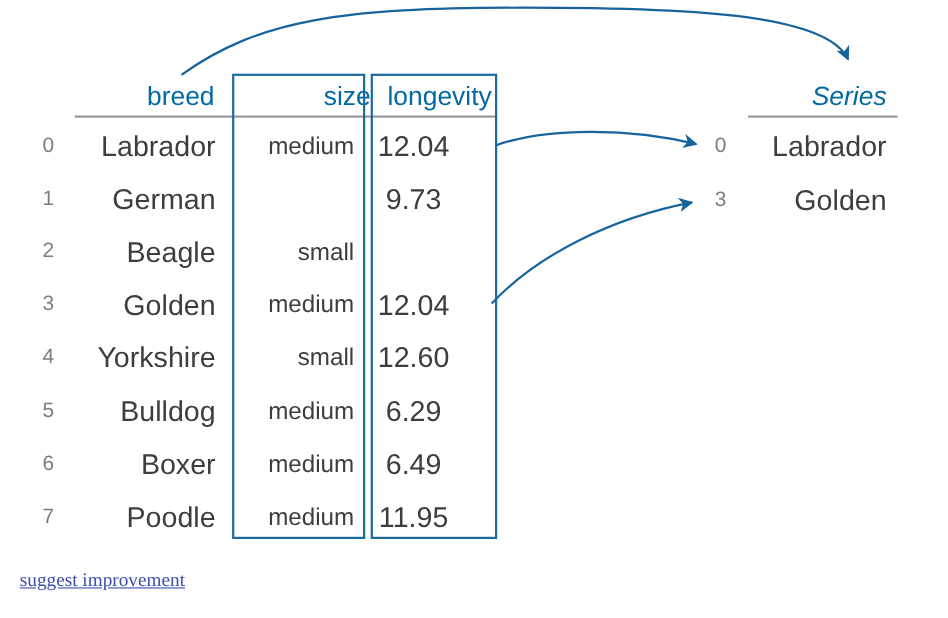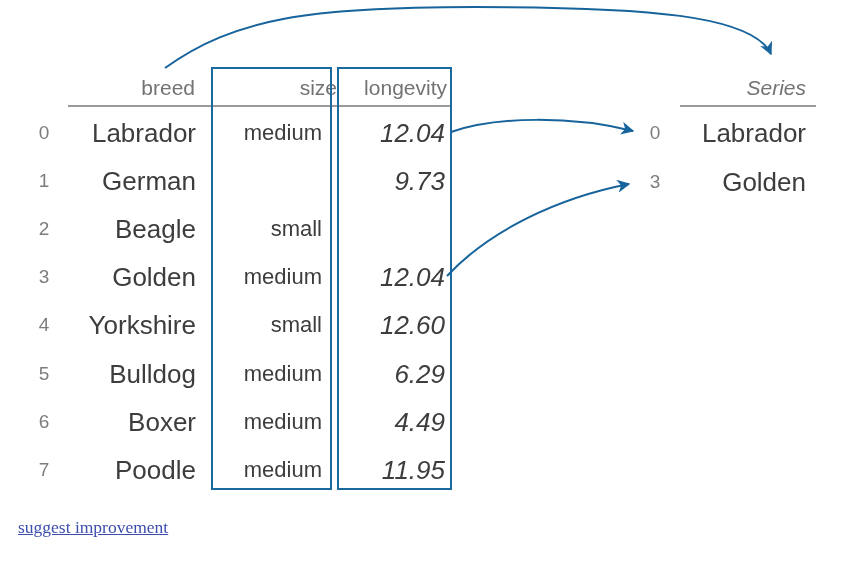--- a/index.html
+++ b/index.html
@@ -4,36 +4,36 @@
 <style>
   html,body { margin:0; padding:0; background:#ffffff; }
   .canvas {
     position:relative; width:862px; height:562px;
     background:#ffffff; overflow:hidden;
     font-family:"Liberation Sans","DejaVu Sans",sans-serif;
   }
   
   .hdr {
     position:absolute; top:76px; height:24px; line-height:24px;
-    font-size:21px; color:#737373; text-align:right;
+    font-size:24px; color:#0369a1; text-align:right;
   }
   .hdr.italic { font-style:italic; }
   
   .hline { position:absolute; top:105px; height:2px; background:#9a9a9a; }
   
   .colbox {
     position:absolute; top:67px; height:423px;
     border:2px solid #1b6a9f; box-sizing:border-box; background:transparent;
   }
   
   .cell { position:absolute; height:48px; line-height:48px; white-space:nowrap; }
   .idx   { left:30px;  width:28px;  text-align:center; font-size:19px; color:#7d7d7d; }
   .breed { left:60px;  width:136px; text-align:right;  font-size:26px; color:#3d3d3d; }
   .size  { left:212px; width:110px; text-align:right;  font-size:22px; color:#3d3d3d; }
-  .lng   { left:345px; width:100px; text-align:right;  font-size:26px; color:#3d3d3d;font-style:italic; }
+  .lng   { left:326px; width:100px; text-align:center;  font-size:26px; color:#3d3d3d; }
   .sidx  { left:641px; width:28px;  text-align:center; font-size:19px; color:#7d7d7d; }
   .sval  { left:670px; width:136px; text-align:right;  font-size:26px; color:#3d3d3d; }
   
   .r0{top:109px}.r1{top:157px}.r2{top:205px}.r3{top:253px}
   .r4{top:301px}.r5{top:350px}.r6{top:398px}.r7{top:446px}
   .s0{top:109px}.s1{top:158px}
   
   .arrows { position:absolute; left:0; top:0; width:862px; height:562px; pointer-events:none; }
   
   .improve-link {
@@ -82,21 +82,21 @@
   <div class="cell lng r4">12.60</div>
 
   <div class="cell idx r5">5</div>
   <div class="cell breed r5">Bulldog</div>
   <div class="cell size r5">medium</div>
   <div class="cell lng r5">6.29</div>
 
   <div class="cell idx r6">6</div>
   <div class="cell breed r6">Boxer</div>
   <div class="cell size r6">medium</div>
-  <div class="cell lng r6">4.49</div>
+  <div class="cell lng r6">6.49</div>
 
   <div class="cell idx r7">7</div>
   <div class="cell breed r7">Poodle</div>
   <div class="cell size r7">medium</div>
   <div class="cell lng r7">11.95</div>
 
   <div class="cell sidx s0">0</div>
   <div class="cell sval s0">Labrador</div>
   <div class="cell sidx s1">3</div>
   <div class="cell sval s1">Golden</div>

